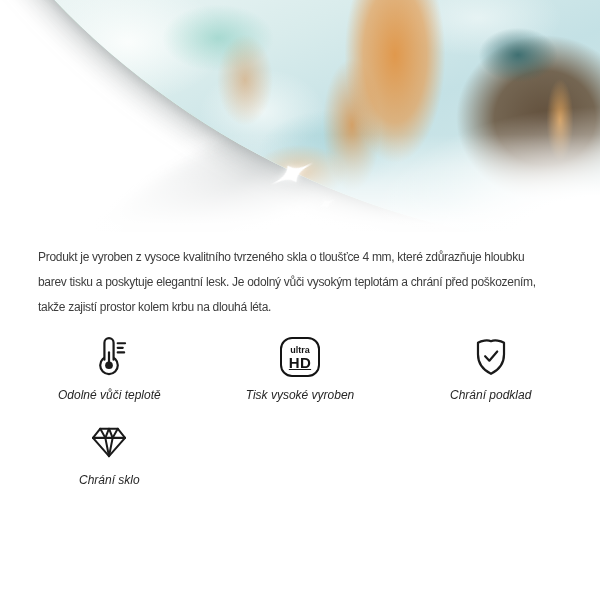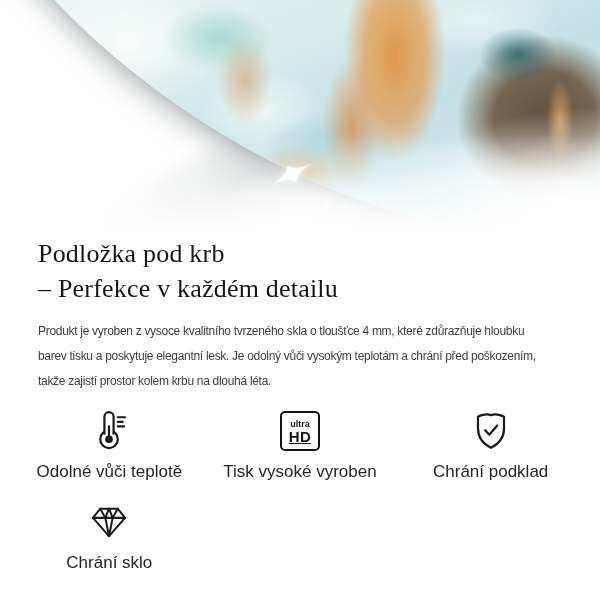--- a/index.html
+++ b/index.html
@@ -74,24 +74,24 @@
   }
   .desc {
     margin: 13px 0 0; font-size: 12px; line-height: 25px; color: #3d3d3d;
     letter-spacing: -0.3px; white-space: pre; max-width: 562px; overflow: hidden;
   }
 
   
   .features { display: grid; grid-template-columns: 1fr 1fr 1fr; row-gap: 17px; margin: 14px 14px 0; }
   .feature { display: flex; flex-direction: column; align-items: center; }
   .icon-box { height: 46px; display: flex; align-items: center; justify-content: center; }
-  .feature-label { margin-top: 8px; font-size: 17px; color: #262626; }
+  .feature-label { margin-top: 8px; font-size: 12px; color: #262626; font-style: italic; }
 
   .uhd {
-    width: 36px; height: 36px; border: 2.6px solid #141414; border-radius: 5px;
+    width: 36px; height: 36px; border: 2.6px solid #141414; border-radius: 12px;
     display: flex; flex-direction: column; align-items: center; justify-content: center;
     color: #141414; background: #fff;
   }
   .uhd .u { font-size: 9px;  font-weight: 700; line-height: 10px; }
   .uhd .h { font-size: 15px; font-weight: 700; line-height: 15px; letter-spacing: 0.3px; text-decoration: underline; }
 
   .icon-svg { display: block; }
 </style>
 </head>
 <body>
@@ -109,22 +109,20 @@
     </svg>
   </div>
   <div class="sparkle sparkle-small">
     <svg viewBox="0 0 48 48" xmlns="http://www.w3.org/2000/svg">
       <path d="M24 0 C25.3 16.5 26.8 19.5 33.5 24 C26.8 28.5 25.3 31.5 24 48 C22.7 31.5 21.2 28.5 14.5 24 C21.2 19.5 22.7 16.5 24 0 Z" fill="#ffffff"></path>
     </svg>
   </div>
 </div>
 
 <div class="content">
-  <h1 class="title">Podložka pod krb
-– Perfekce v každém detailu</h1>
   <p class="desc">Produkt je vyroben z vysoce kvalitního tvrzeného skla o tloušťce 4 mm, které zdůrazňuje hloubku
 barev tisku a poskytuje elegantní lesk. Je odolný vůči vysokým teplotám a chrání před poškozením,
 takže zajistí prostor kolem krbu na dlouhá léta.</p>
 </div>
 
 <div class="features">
 
   <div class="feature">
     <div class="icon-box">
       <svg class="icon-svg" width="44" height="44" viewBox="0 0 48 48" fill="none" stroke="#1a1a1a" stroke-width="2.4" stroke-linecap="round" stroke-linejoin="round">

